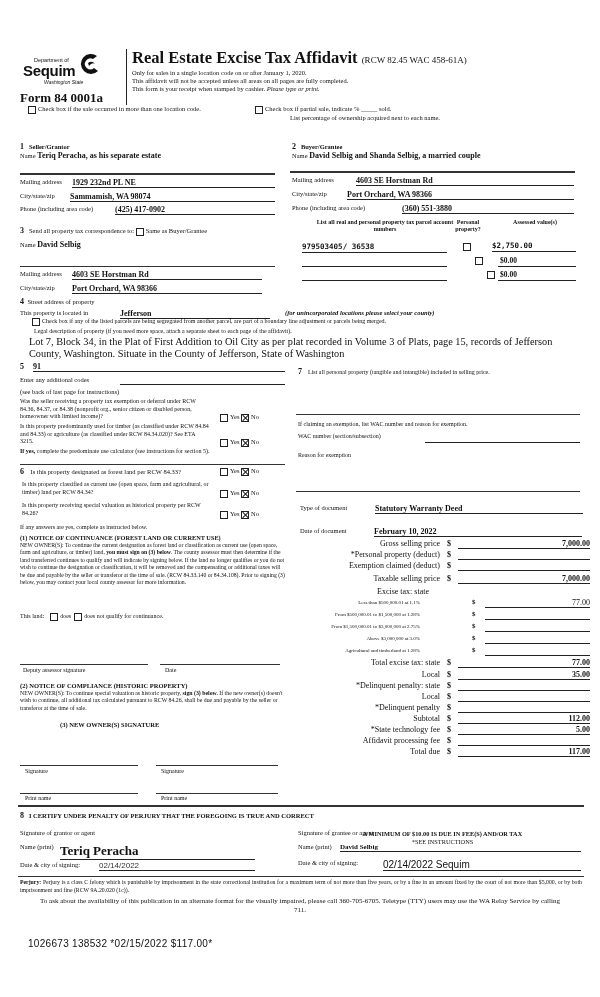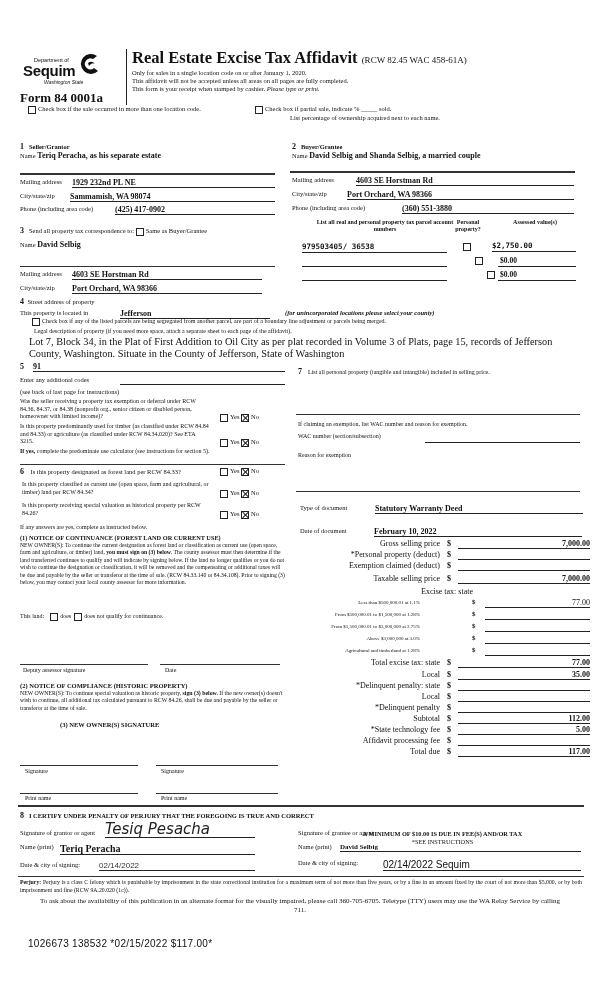--- a/index.html
+++ b/index.html
@@ -280,21 +280,21 @@
     <span style="font-size:6.5px;">Type of document</span>
     <span class="abs val uline" style="left:75px; width:208px;">Statutory Warranty Deed</span>
   </div>
   <div class="abs" style="left:300px; top:527px; width:285px; height:11px;">
     <span style="font-size:6.5px;">Date of document</span>
     <span class="abs val uline" style="left:74px; width:208px;">February 10, 2022</span>
   </div>
 </div>
 
 <div id="tax-container">
-  <div class="abs" style="left:377px; top:587px; font-size:8px;margin-left:44px;">Excise tax:  state</div>
+  <div class="abs" style="left:377px; top:587px; font-size:8px;">Excise tax:  state</div>
   <div class="abs bold" style="left:300px; top:830px; width:285px; text-align:center; font-size:6.3px;">A MINIMUM OF $10.00 IS DUE IN FEE(S) AND/OR TAX</div>
   <div class="abs" style="left:300px; top:838px; width:285px; text-align:center; font-size:6.3px;">*SEE INSTRUCTIONS</div>
 <div class="money-row" style="top: 539px;">
       <span class="mlabel">Gross selling price</span>
       <span class="dollar">$</span>
       <span class="mline">7,000.00</span>
     </div>
     <div class="money-row" style="top: 550px;">
       <span class="mlabel">*Personal property (deduct)</span>
       <span class="dollar">$</span>
@@ -384,29 +384,28 @@
 
 <div>
   <div class="rule2" style="left:18px; width:566px; top:805px;"></div>
   <div class="abs bold" style="left:20px; top:811px; font-size:6.5px;">
     <span class="section-num">8</span>&nbsp;&nbsp;
     <span>I CERTIFY UNDER PENALTY OF PERJURY THAT THE FOREGOING IS TRUE AND CORRECT</span>
   </div>
 
   <div class="abs" style="left:20px; top:820px; width:255px; height:18px;">
     <span class="abs" style="top:9px; font-size:6.5px;">Signature of grantor or agent</span>
-    <span class="abs sig uline" style="left:85px; width:150px; top:0; height:18px;">Tesiq Pesacha</span>
   </div>
   <div class="abs" style="left:298px; top:820px; width:285px; height:18px;">
     <span class="abs" style="top:9px; font-size:6.5px;">Signature of grantee or agent</span>
   </div>
 
   <div class="abs" style="left:20px; top:843px; width:255px; height:10px;">
     <span style="font-size:6.5px;">Name (print)</span>
-    <span class="abs bold uline" style="left:40px; width:195px; font-size:10px;">Teriq  Peracha</span>
+    <span class="abs bold uline" style="left:40px; width:195px; font-size:13px;">Teriq  Peracha</span>
   </div>
   <div class="abs" style="left:298px; top:843px; width:285px; height:10px;">
     <span style="font-size:6.5px;">Name (print)</span>
     <span class="abs bold uline" style="left:42px; width:241px; font-size:7px;">David  Selbig</span>
   </div>
 
   <div class="abs" style="left:20px; top:861px; width:255px; height:11px;">
     <span style="font-size:6.5px;">Date &amp; city of signing:</span>
     <span class="abs sans uline" style="left:79px; width:156px; font-size:8px; color:#333;">02/14/2022</span>
   </div>

